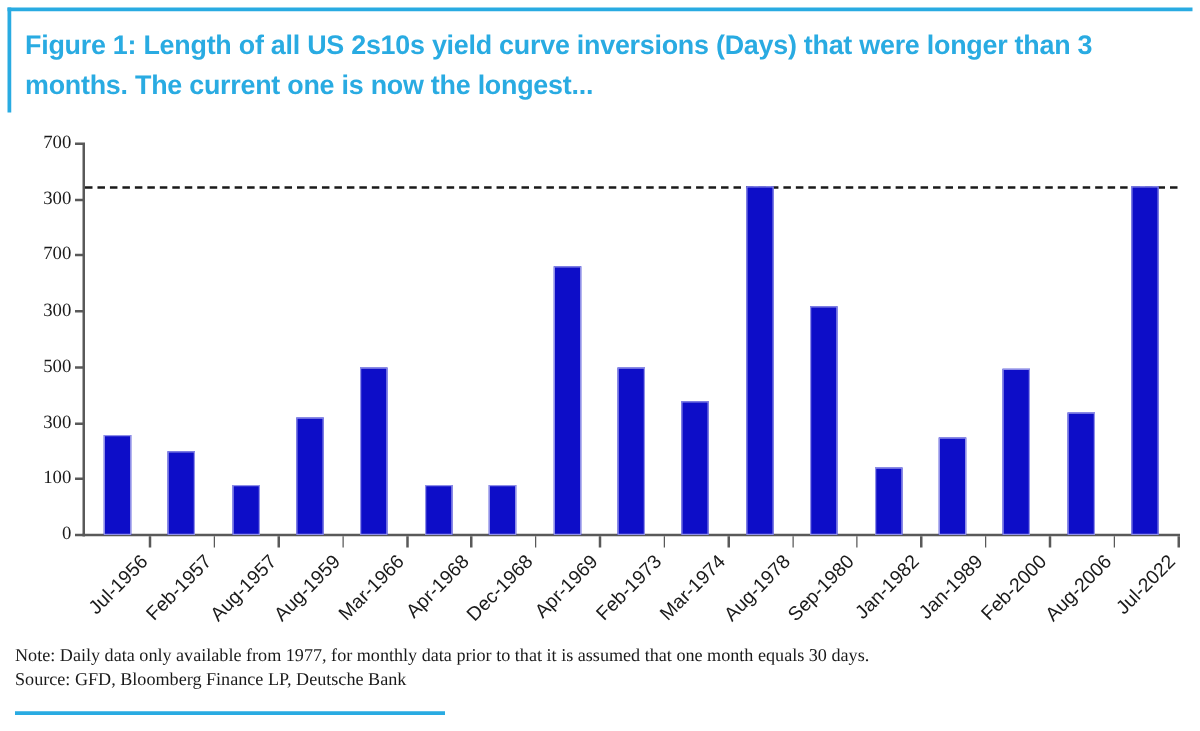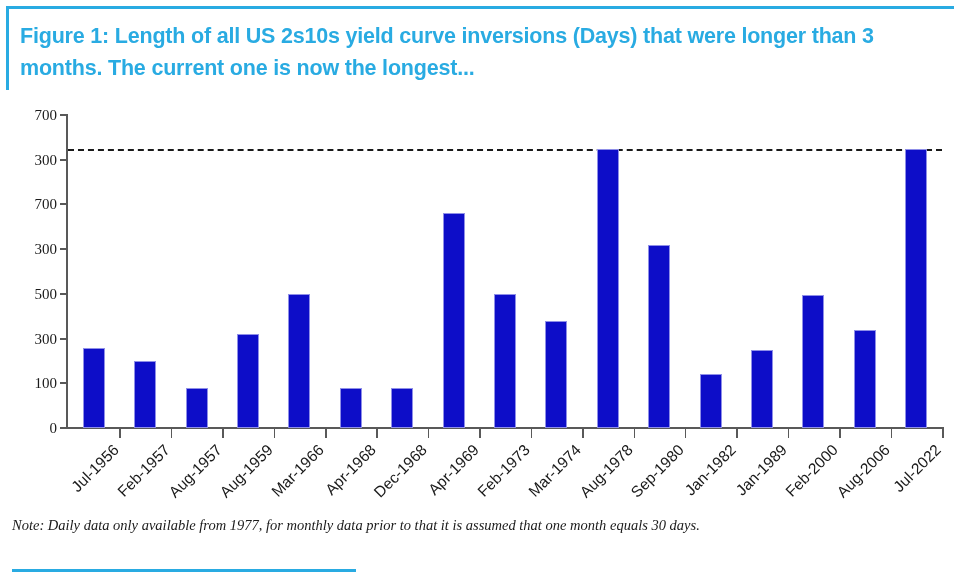--- a/index.html
+++ b/index.html
@@ -147,21 +147,20 @@
     display: inline-block;
     transform: translateX(-100%);
   }
 
   
   .footnotes {
     position: absolute;
     left: 12px;
     top: 516px;
     font-family: "Liberation Serif", serif;
-    font-style: italic;
     font-size: 14.5px;
     line-height: 19px;
     color: #1a1a1a;
   }
   .bottom-rule {
     position: absolute;
     left: 12px;
     top: 569px;
     width: 344px;
     height: 3px;
@@ -274,17 +273,18 @@
       <div class="xlabel" style="left: 675.235px;"><span class="xlabel-inner">Sep-1980</span></div>
       <div class="xlabel" style="left: 726.647px;"><span class="xlabel-inner">Jan-1982</span></div>
       <div class="xlabel" style="left: 778.059px;"><span class="xlabel-inner">Jan-1989</span></div>
       <div class="xlabel" style="left: 829.471px;"><span class="xlabel-inner">Feb-2000</span></div>
       <div class="xlabel" style="left: 880.882px;"><span class="xlabel-inner">Aug-2006</span></div>
       <div class="xlabel" style="left: 932.294px;"><span class="xlabel-inner">Jul-2022</span></div>
     </div>
 
   <div class="footnotes">
     <div>Note: Daily data only available from 1977, for monthly data prior to that it is assumed that one month equals 30 days.</div>
+    <div>Source: GFD, Bloomberg Finance LP, Deutsche Bank</div>
   </div>
 
   <div class="bottom-rule"></div>
 
 </div>
 
 </body></html>

